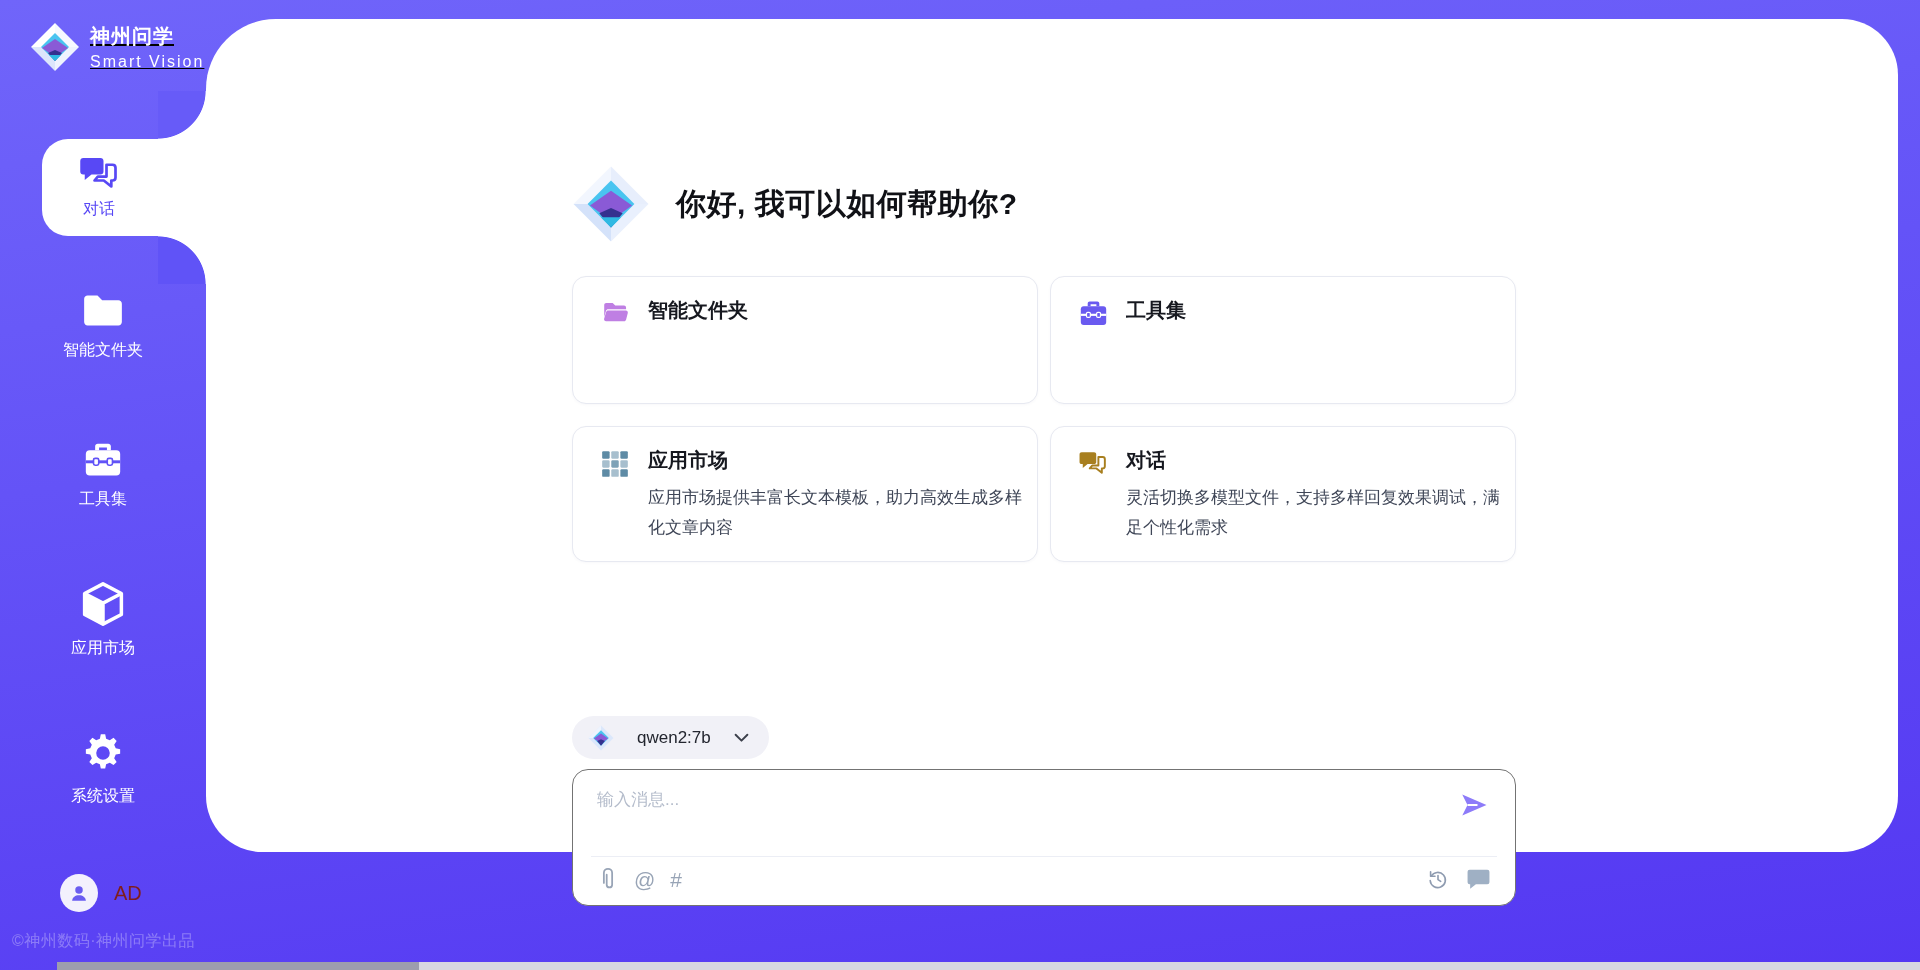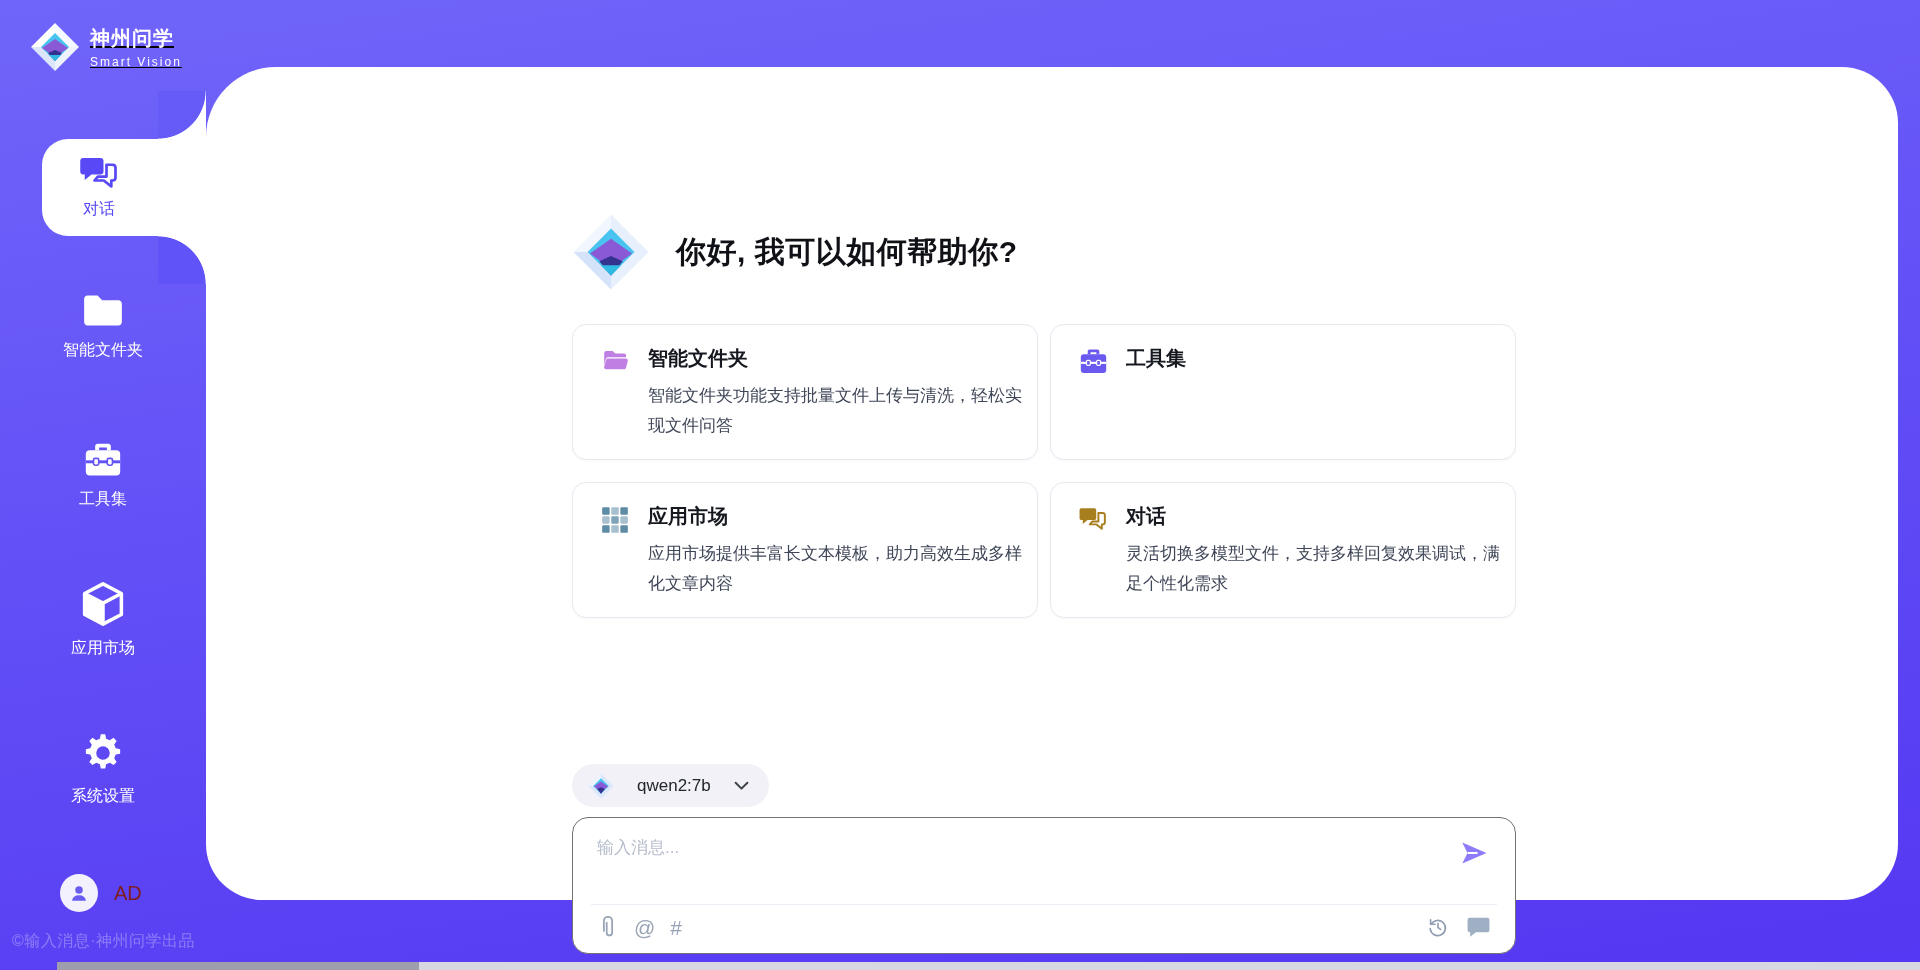--- a/index.html
+++ b/index.html
@@ -6,28 +6,28 @@
   html,body { width:1920px; height:970px; }
   body {
     position:relative; overflow:hidden;
     font-family:"Liberation Sans", sans-serif;
     background:linear-gradient(172deg,#7065fa 0%, #6453f7 40%, #5437f2 100%);
   }
 
   
   .main-panel {
     position:absolute; left:206px; top:19px; width:1692px; height:833px;
-    background:#fff; border-radius:70px 56px 56px 56px;margin-top:48px;
+    background:#fff; border-radius:70px 56px 56px 56px;
   }
 
   
   .sidebar { position:absolute; left:0; top:0; width:206px; height:970px; }
   .logo-row { position:absolute; left:30px; top:22px; display:flex; align-items:center; gap:10px;text-decoration:underline; }
   .logo-text .cn { color:#fff; font-size:20px; font-weight:700; letter-spacing:1px; }
-  .logo-text .en { color:#fff; font-size:12px; letter-spacing:2px; margin-top:3px; }
+  .logo-text .en { color:#fff; font-size:16px; letter-spacing:2px; margin-top:3px; }
 
   .nav-item { position:absolute; left:0; width:206px; display:flex; flex-direction:column; align-items:center; gap:11px; color:#fff; cursor:pointer; }
   .nav-item .label { font-size:16px; }
 
   
   .tab-active {
     position:absolute; left:42px; top:139px; width:165px; height:97px;
     background:#fff; border-radius:26px 0 0 26px; cursor:pointer;
   }
   .tab-active .tab-inner {
@@ -174,21 +174,21 @@
   <div class="user-row">
     <span class="avatar">
       <svg width="22" height="22" viewBox="0 0 24 24" fill="currentColor">
         <circle cx="12" cy="8.6" r="4.1"></circle>
         <path d="M4.5 20.5c.4-4 3.4-6 7.5-6s7.1 2 7.5 6z"></path>
       </svg>
     </span>
     <span class="user-name">AD</span>
   </div>
 
-  <div class="footer-credit">©输入消息·神州问学出品</div>
+  <div class="footer-credit">©神州数码·神州问学出品</div>
 </div>
 
 <div class="main-panel">
 
   <div class="greeting">
     <span>
       <svg width="78" height="78" viewBox="0 0 100 100">
         <polygon points="50,2 98,50 50,50" fill="#e7eefc"></polygon>
         <polygon points="50,2 2,50 50,50" fill="#f2f6fe"></polygon>
         <polygon points="2,50 50,98 50,50" fill="#d4e2fa"></polygon>
@@ -206,21 +206,20 @@
 
     <div class="card">
       <span class="c-icon" style="color:#bf7fe3;">
         <svg width="30" height="26" viewBox="0 0 28 24" fill="currentColor">
           <path d="M3 4.6c0-1 .8-1.9 1.9-1.9h6l2.4 2.4h8.2c1 0 1.9.9 1.9 1.9v1.5H6.7c-1 0-1.8.6-2 1.5L3 15.8z"></path>
           <path d="M6.6 9.7h16.6c1.2 0 2.1 1.1 1.8 2.3l-1.6 6.2c-.2.8-1 1.4-1.8 1.4H4.7c-1.2 0-2.1-1.1-1.8-2.3l1.9-6.2c.2-.8 1-1.4 1.8-1.4z"></path>
         </svg>
       </span>
       <span>
         <h2>智能文件夹</h2>
-        <p>智能文件夹功能支持批量文件上传与清洗，轻松实现文件问答</p>
       </span>
     </div>
 
     <div class="card" style="--icon-gap:#fff;">
       <span class="c-icon" style="color:#6a5af0;">
         <svg width="29" height="27" viewBox="0 0 24 22">
           <path d="M8.8 1h6.4c.9 0 1.6.7 1.6 1.6V5h-2.4V3.4H9.6V5H7.2V2.6C7.2 1.7 7.9 1 8.8 1z" fill="currentColor"></path>
           <rect x="1.5" y="5" width="21" height="15.5" rx="2.4" fill="currentColor"></rect>
           <rect x="1.5" y="11.2" width="21" height="1.8" fill="#fff"></rect>
           <rect x="6.2" y="10" width="3.2" height="4.2" rx="1" fill="currentColor" stroke="#fff" stroke-width="1"></rect>

